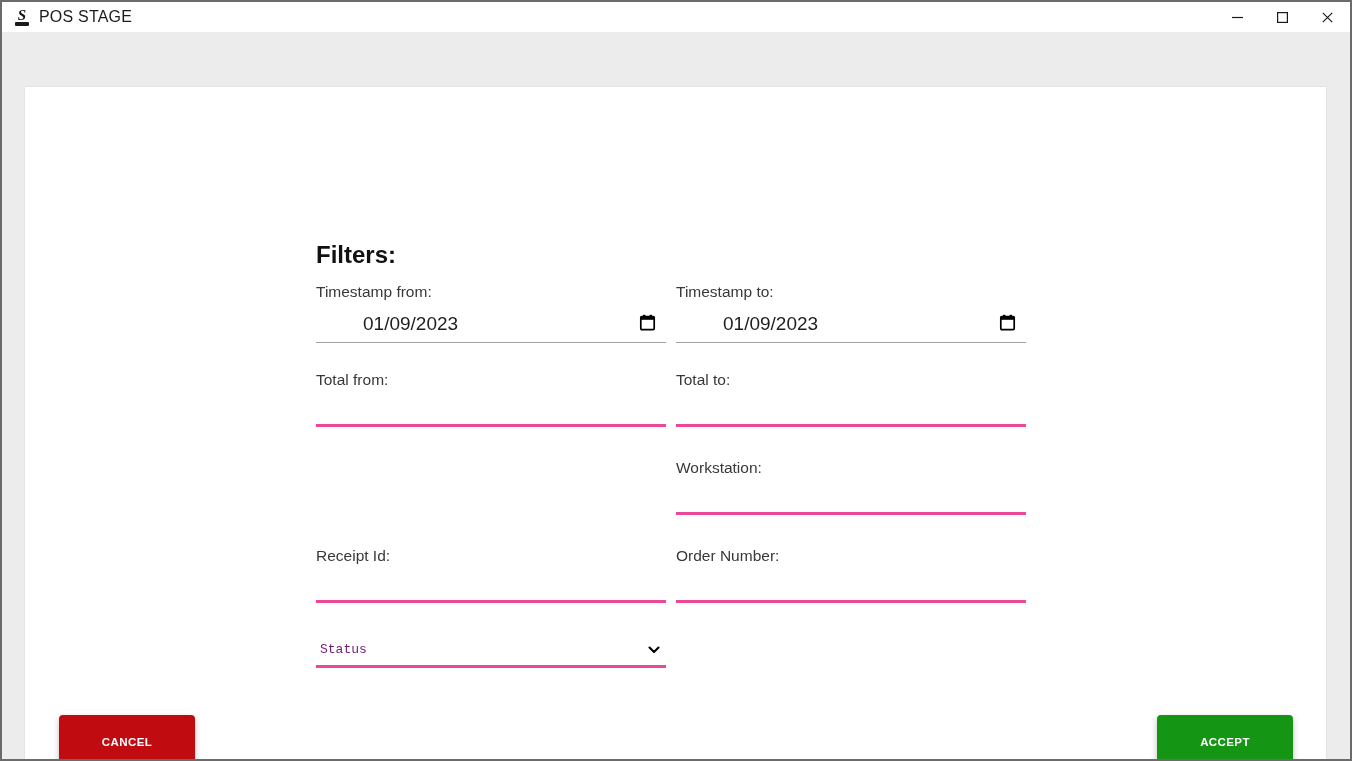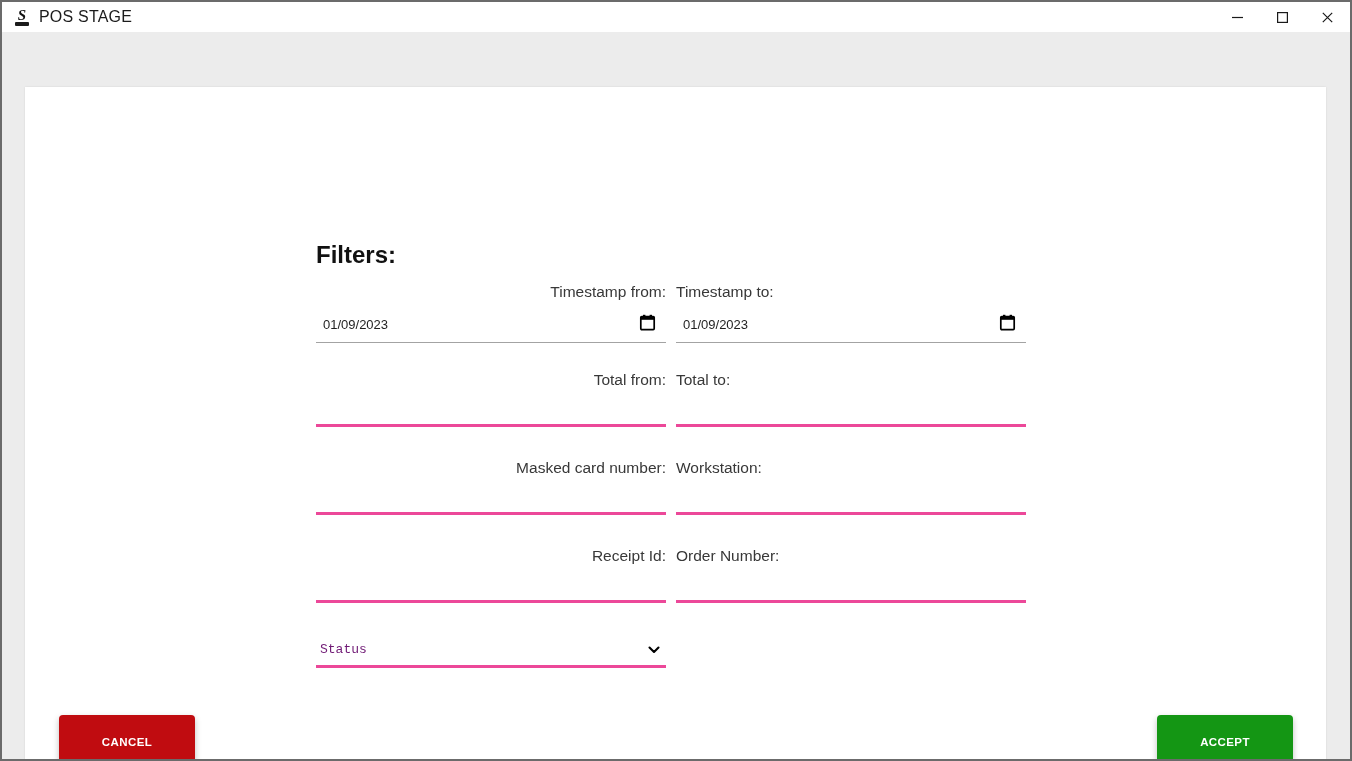--- a/index.html
+++ b/index.html
@@ -48,29 +48,29 @@
 
   
   .field { position:absolute; width:350px; }
   .u-dark  { border-bottom:1px solid #a3a3a3; }
   .u-light { border-bottom:3px solid #ec4899; }
   .f-label { font-size:15.5px; line-height:20px; color:#383838; }
   .f-input {
     position:absolute; left:0; right:0; bottom:0; top:24px;
     display:flex; align-items:center;
   }
-  .f-value { font-size:13px; color:#1f1f1f; padding-left:7px; }
+  .f-value { font-size:19px; color:#1f1f1f; padding-left:7px;margin-left:40px; }
   .cal-icon { position:absolute; right:10px; bottom:11px; width:17px; height:17px; }
   .cal-icon svg { display:block; }
 
   .field-status .f-input { top:0; }
   .sel-value { font-size:13px; color:#701a75; padding-left:4px;font-family:Liberation Mono, monospace; }
   .chev { position:absolute; right:5px; top:9px; width:14px; height:14px; }
 
-  .col-left  { left:291px;text-align:right; }
+  .col-left  { left:291px; }
   .col-right { left:651px; }
   .row-1 { top:195px; height:61px; }
   .row-2 { top:283px; height:57px; }
   .row-3 { top:371px; height:57px; }
   .row-4 { top:459px; height:57px; }
   .row-status { top:547px; height:34px; }
 
   
   .btn {
     position:absolute; top:628px; width:136px; height:54px;
@@ -154,26 +154,20 @@
         </div>
       </div>
 
       <div class="field col-right row-2 u-light">
         <div class="f-label">Total to:</div>
         <div class="f-input">
           <span class="f-value"></span>
         </div>
       </div>
 
-      <div class="field col-left row-3 u-light">
-        <div class="f-label">Masked card number:</div>
-        <div class="f-input">
-          <span class="f-value"></span>
-        </div>
-      </div>
 
       <div class="field col-left row-4 u-light">
         <div class="f-label">Receipt Id:</div>
         <div class="f-input">
           <span class="f-value"></span>
         </div>
       </div>
 
       <div class="field col-right row-3 u-light">
         <div class="f-label">Workstation:</div>

